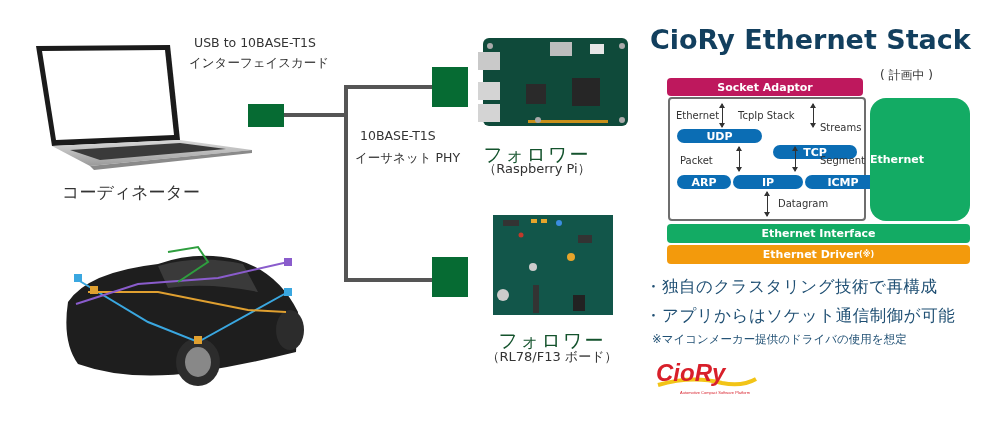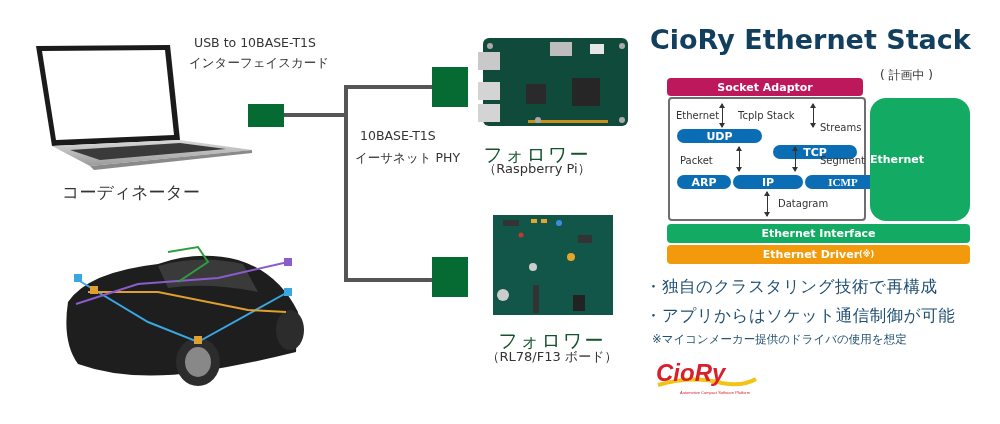--- a/index.html
+++ b/index.html
@@ -148,21 +148,21 @@
 <div class="abs proto" style="left:677px; top:129px; width:85px; height:14px;">UDP</div>
 <div class="abs proto" style="left:773px; top:145px; width:84px; height:14px;">TCP</div>
 
 <div class="abs small-lbl" style="left:680px; top:155px;">Packet</div>
 <div class="abs small-lbl" style="left:820px; top:155px;">Segment</div>
 <div class="abs arrow" style="left:739px; top:147px; height:24px;"></div>
 <div class="abs arrow" style="left:795px; top:147px; height:24px;"></div>
 
 <div class="abs proto" style="left:677px; top:175px; width:54px; height:14px;">ARP</div>
 <div class="abs proto" style="left:733px; top:175px; width:70px; height:14px;">IP</div>
-<div class="abs proto" style="left:805px; top:175px; width:76px; height:14px;font-family:Liberation Serif, serif;">ICMP</div>
+<div class="abs proto" style="left:805px; top:175px; width:76px; height:14px;">ICMP</div>
 
 <div class="abs arrow" style="left:767px; top:192px; height:24px;"></div>
 <div class="abs small-lbl" style="left:778px; top:198px;">Datagram</div>
 
 <div class="abs esm">
   <span>Ethernet</span>
 </div>
 
 <div class="abs block eif">Ethernet Interface</div>
 <div class="abs block edrv">

